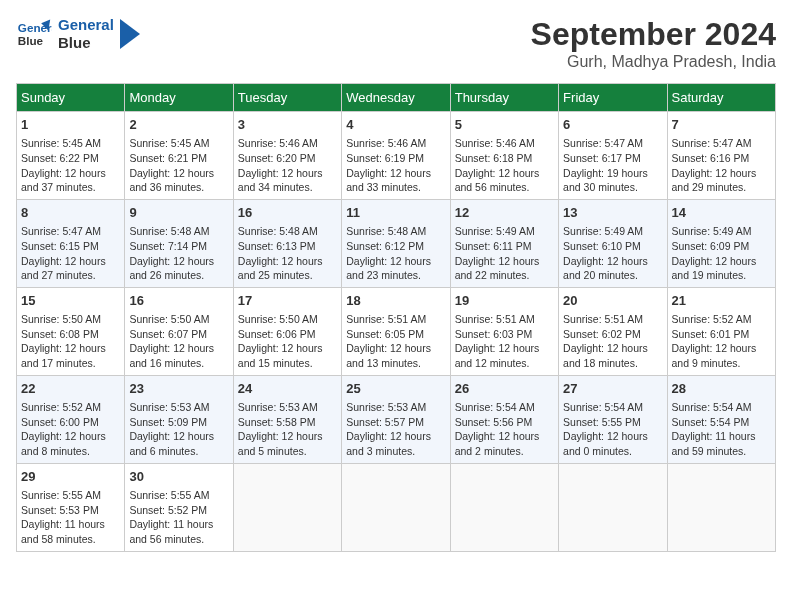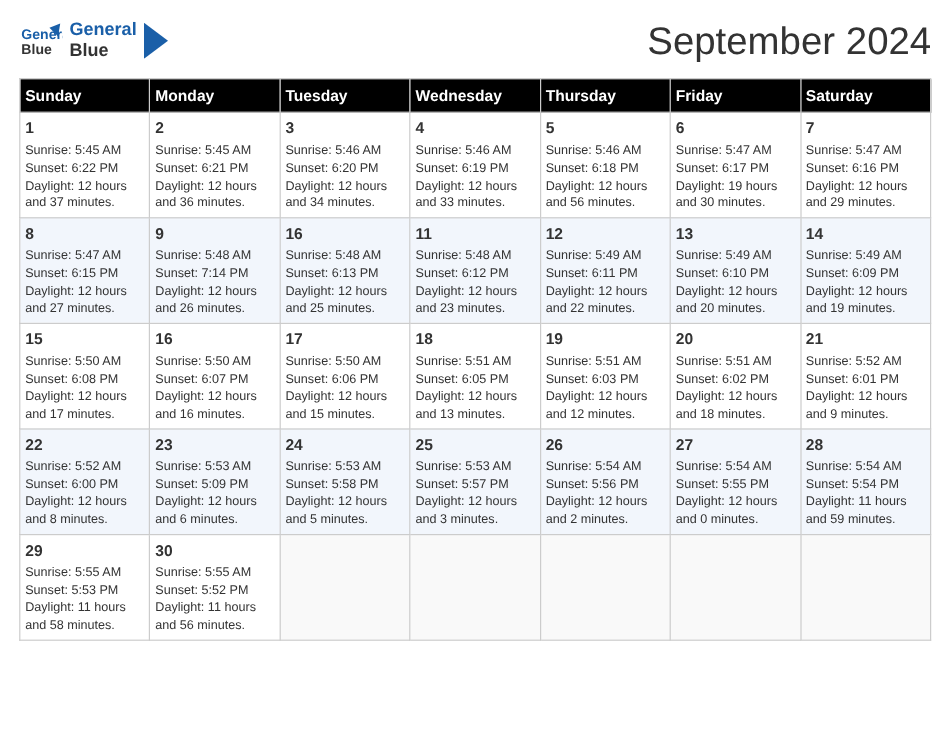--- a/index.html
+++ b/index.html
@@ -23,39 +23,39 @@
     }
     .logo-icon {
       width: 36px;
       height: 36px;
     }
     .title-area {
       text-align: right;
     }
     .month-title {
       font-size: 32px;
-      font-weight: normal;
+      font-weight: bold;
       color: #333;
     }
     .location-title {
       font-size: 16px;
       color: #555;
     }
     table {
       width: 100%;
       border-collapse: collapse;
       font-size: 11px;
     }
     thead tr th {
-      background-color: #000000;
+      background-color: #15803d;
       color: #fff;
       padding: 6px 4px;
       text-align: left;
       font-size: 13px;
-      font-weight: bold;
+      font-weight: normal;
       border: 1px solid #ccc;
     }
     tbody tr td {
       vertical-align: top;
       border: 1px solid #ccc;
       padding: 4px 4px;
       min-width: 100px;
       height: 80px;
       background: #fff;
       color: #333;
@@ -88,20 +88,21 @@
     <div style="display:flex; flex-direction:column; line-height:1.2;">
       <span style="font-size:15px; font-weight:bold; color:#1a5fa8;">General</span>
       <span style="font-size:15px; font-weight:bold; color:#333;">Blue</span>
     </div>
     <svg width="20" height="30" viewBox="0 0 20 30">
       <polygon points="0,0 20,15 0,30" fill="#1a5fa8"></polygon>
     </svg>
   </div>
   <div class="title-area">
     <div class="month-title">September 2024</div>
+    <div class="location-title">Gurh, Madhya Pradesh, India</div>
   </div>
 </div>
 
 <table>
   <thead>
     <tr id="header-row">
         <th>Sunday</th>
         <th>Monday</th>
         <th>Tuesday</th>
         <th>Wednesday</th>

